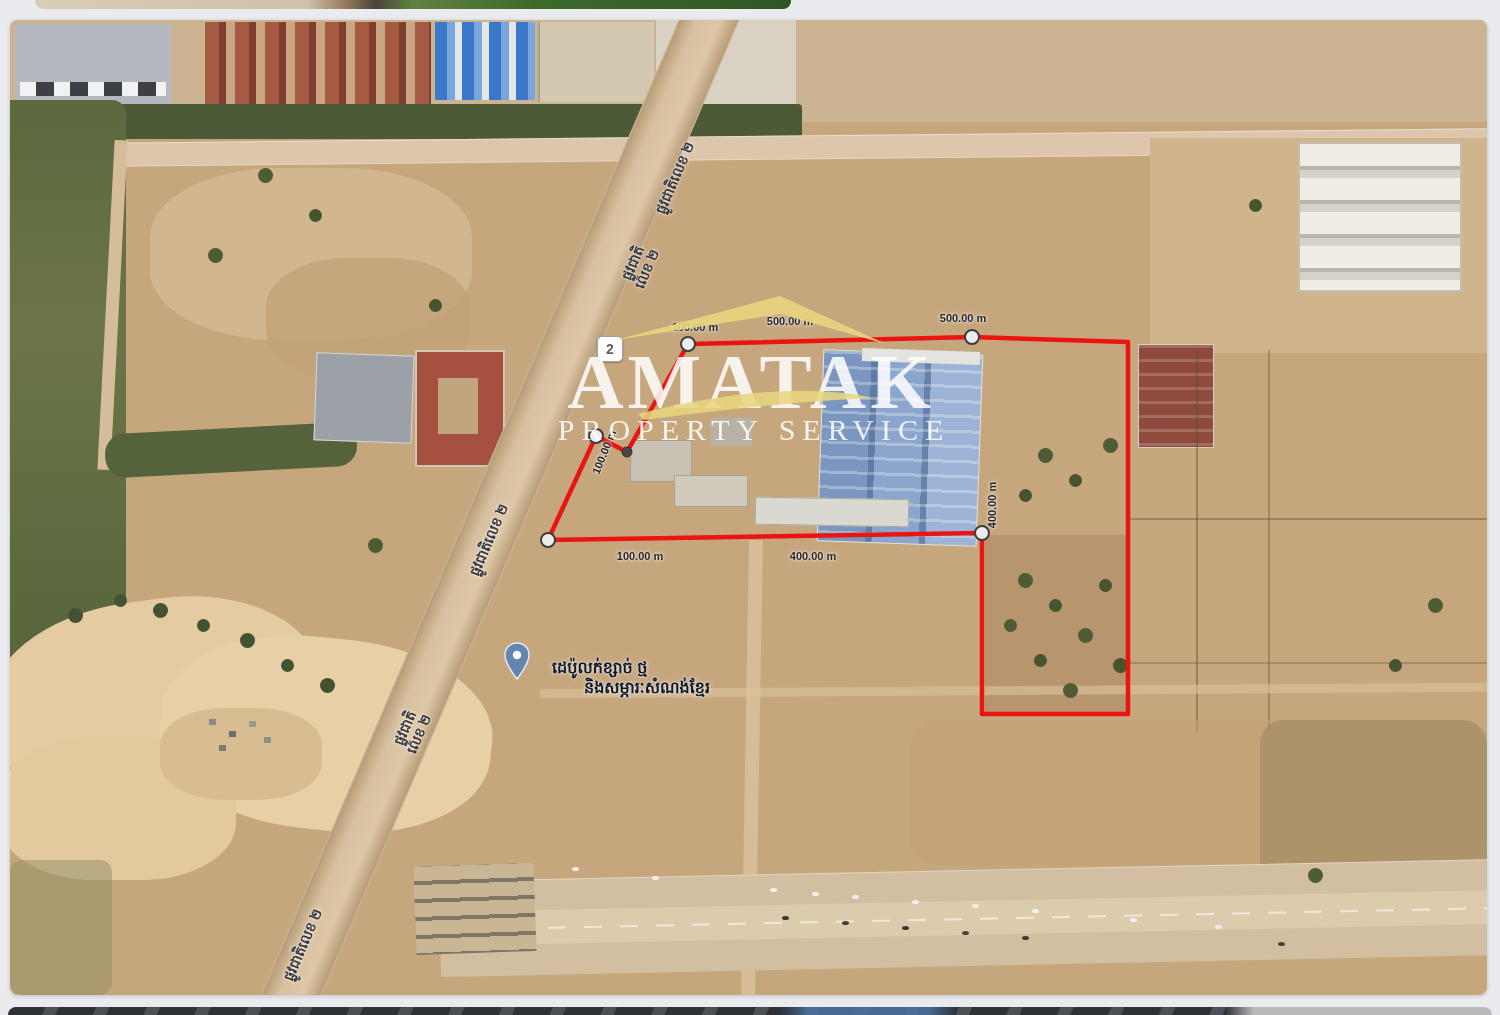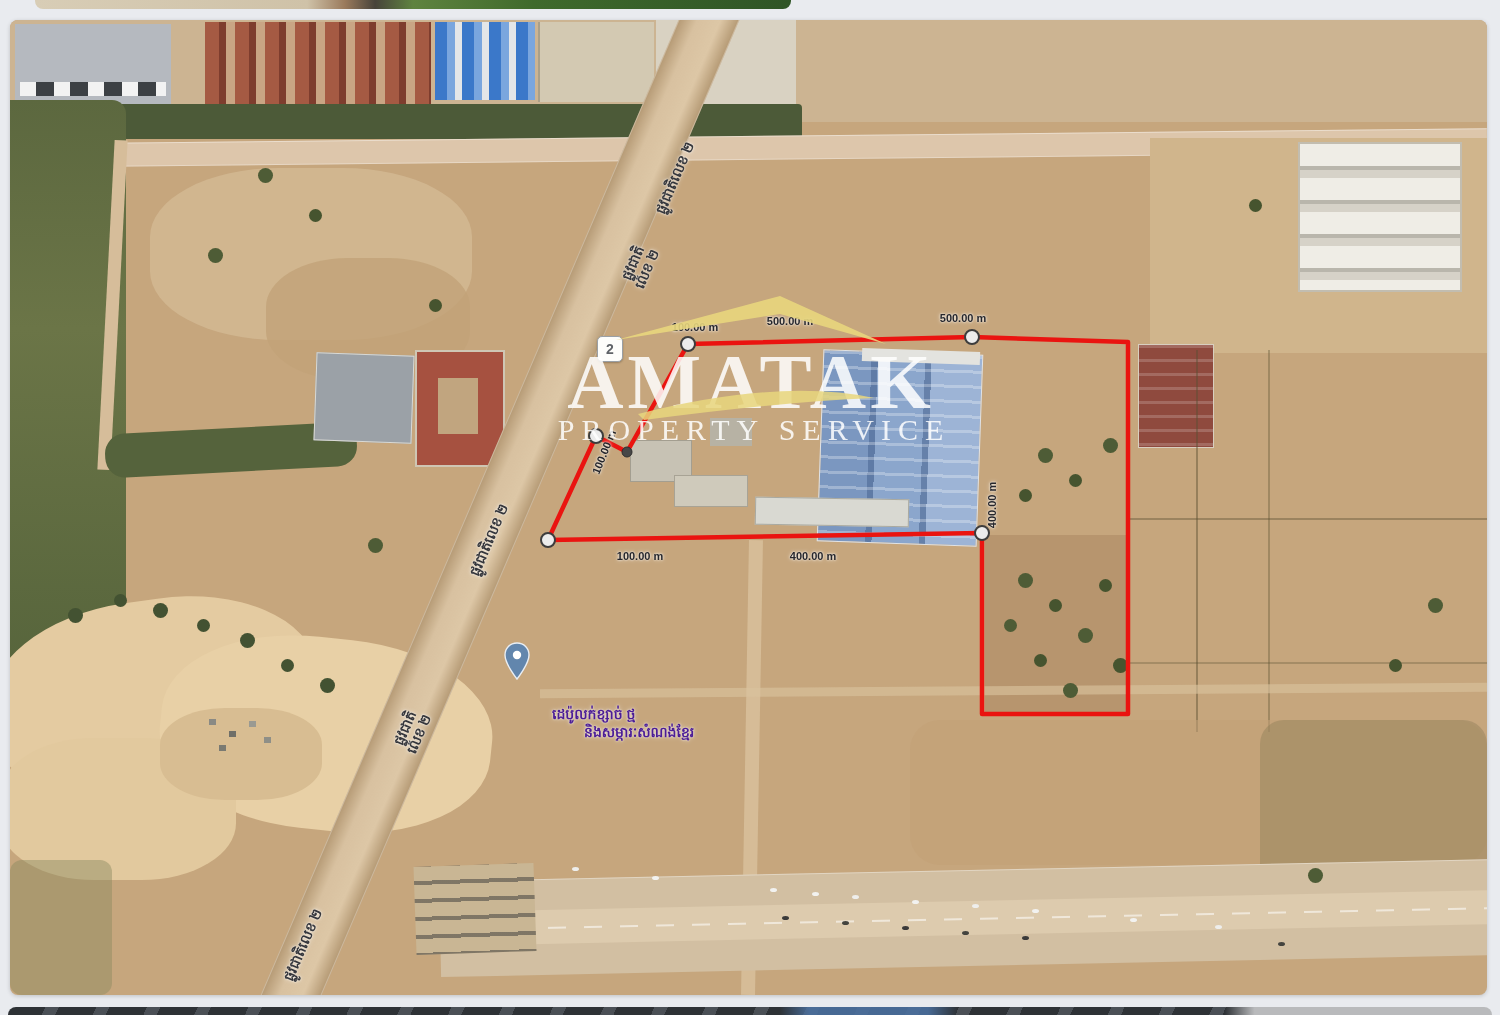--- a/index.html
+++ b/index.html
@@ -35,23 +35,23 @@
     transform:translate(-50%,-50%);z-index:40;
   }
   
   .rlabel{
     font-size:14px;font-weight:bold;color:#36373c;white-space:nowrap;text-align:center;
     text-shadow:0 0 2px rgba(255,255,255,.9),0 0 5px rgba(255,255,255,.6);
     transform:translate(-50%,-50%) rotate(-67deg);z-index:38;line-height:1.05;
   }
   .rlabel span{position:static;display:block;}
   .poi-label{
-    font-size:14px;font-weight:bold;color:#4c1d95;line-height:1.25;
+    font-size:16px;font-weight:bold;color:#0f172a;line-height:1.25;
     text-shadow:0 0 2px rgba(255,255,255,.9),0 0 5px rgba(255,255,255,.55);
-    z-index:38;white-space:nowrap;margin-top:48px;
+    z-index:38;white-space:nowrap;
   }
   .shield{
     left:587px;top:316px;width:24px;height:24px;background:#fdfdfb;border:1px solid #9aa0a6;
     border-radius:5px;display:flex;align-items:center;justify-content:center;
     font-size:14px;font-weight:bold;color:#5f6368;z-index:38;
     box-shadow:0 1px 2px rgba(0,0,0,.25);
   }
   .svg-layer{left:0;top:0;z-index:35;pointer-events:none;}
   .wm-layer{left:0;top:0;z-index:60;pointer-events:none;}
   .dots{border-radius:50%;}

